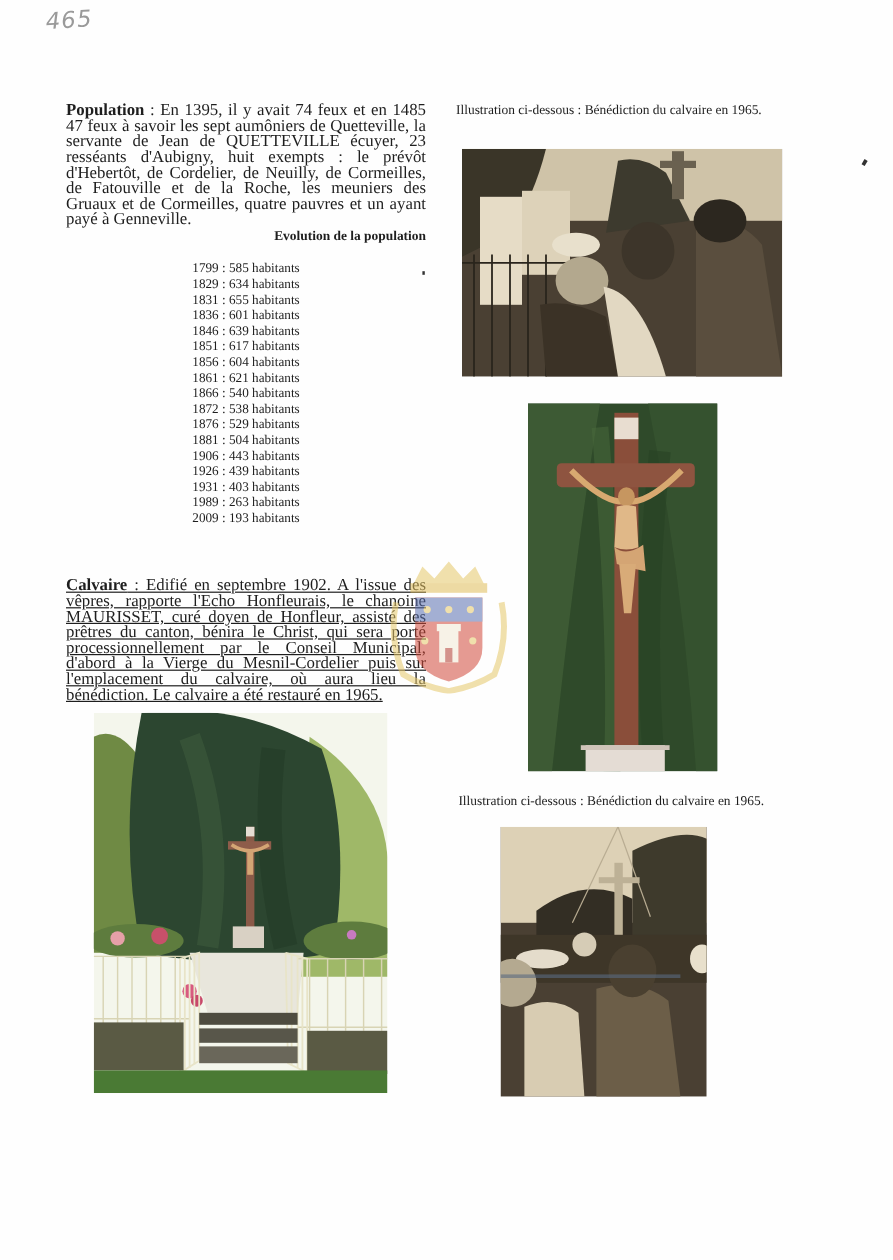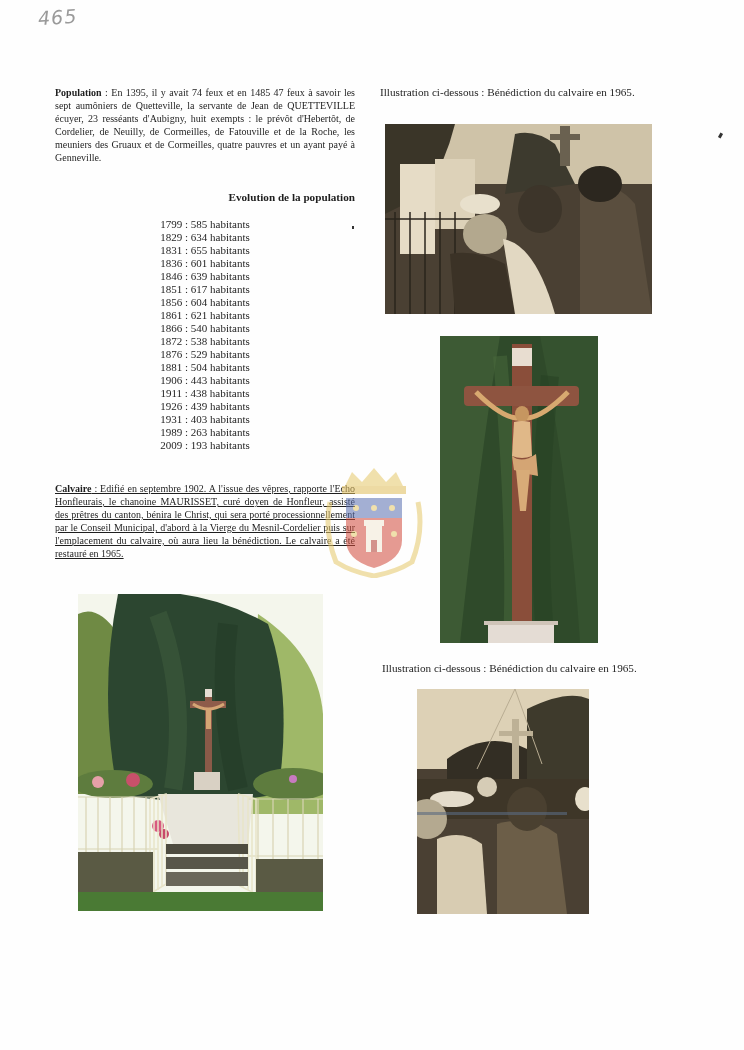--- a/index.html
+++ b/index.html
@@ -26,21 +26,21 @@
       font-style: italic;
       letter-spacing: 1px;
       transform: rotate(-4deg);
     }
     .left-col {
       position: absolute;
       left: 55px;
       width: 300px;
     }
     .para {
-      font-size: 10px;
+      font-size: 14px;
       line-height: 13px;
       text-align: justify;
       margin: 0;
     }
     .para b { font-weight: bold; }
     .pop-title {
       position: absolute;
       left: 55px;
       width: 300px;
       top: 191px;
@@ -102,21 +102,20 @@
   <li>1836 : 601 habitants</li>
   <li>1846 : 639 habitants</li>
   <li>1851 : 617 habitants</li>
   <li>1856 : 604 habitants</li>
   <li>1861 : 621 habitants</li>
   <li>1866 : 540 habitants</li>
   <li>1872 : 538 habitants</li>
   <li>1876 : 529 habitants</li>
   <li>1881 : 504 habitants</li>
   <li>1906 : 443 habitants</li>
-  <li>1911 : 438 habitants</li>
   <li>1926 : 439 habitants</li>
   <li>1931 : 403 habitants</li>
   <li>1989 : 263 habitants</li>
   <li>2009 : 193 habitants</li>
 </ul>
 
 <div class="left-col" style="top:482px;text-decoration:underline;">
   <p class="para"><b>Calvaire</b><span> : Edifié en septembre 1902. A l'issue des vêpres, rapporte l'Echo Honfleurais, le chanoine MAURISSET, curé doyen de Honfleur, assisté des prêtres du canton, bénira le Christ, qui sera porté processionnellement par le Conseil Municipal, d'abord à la Vierge du Mesnil-Cordelier puis sur l'emplacement du calvaire, où aura lieu la bénédiction. Le calvaire a été restauré en 1965.</span></p>
 </div>
 

